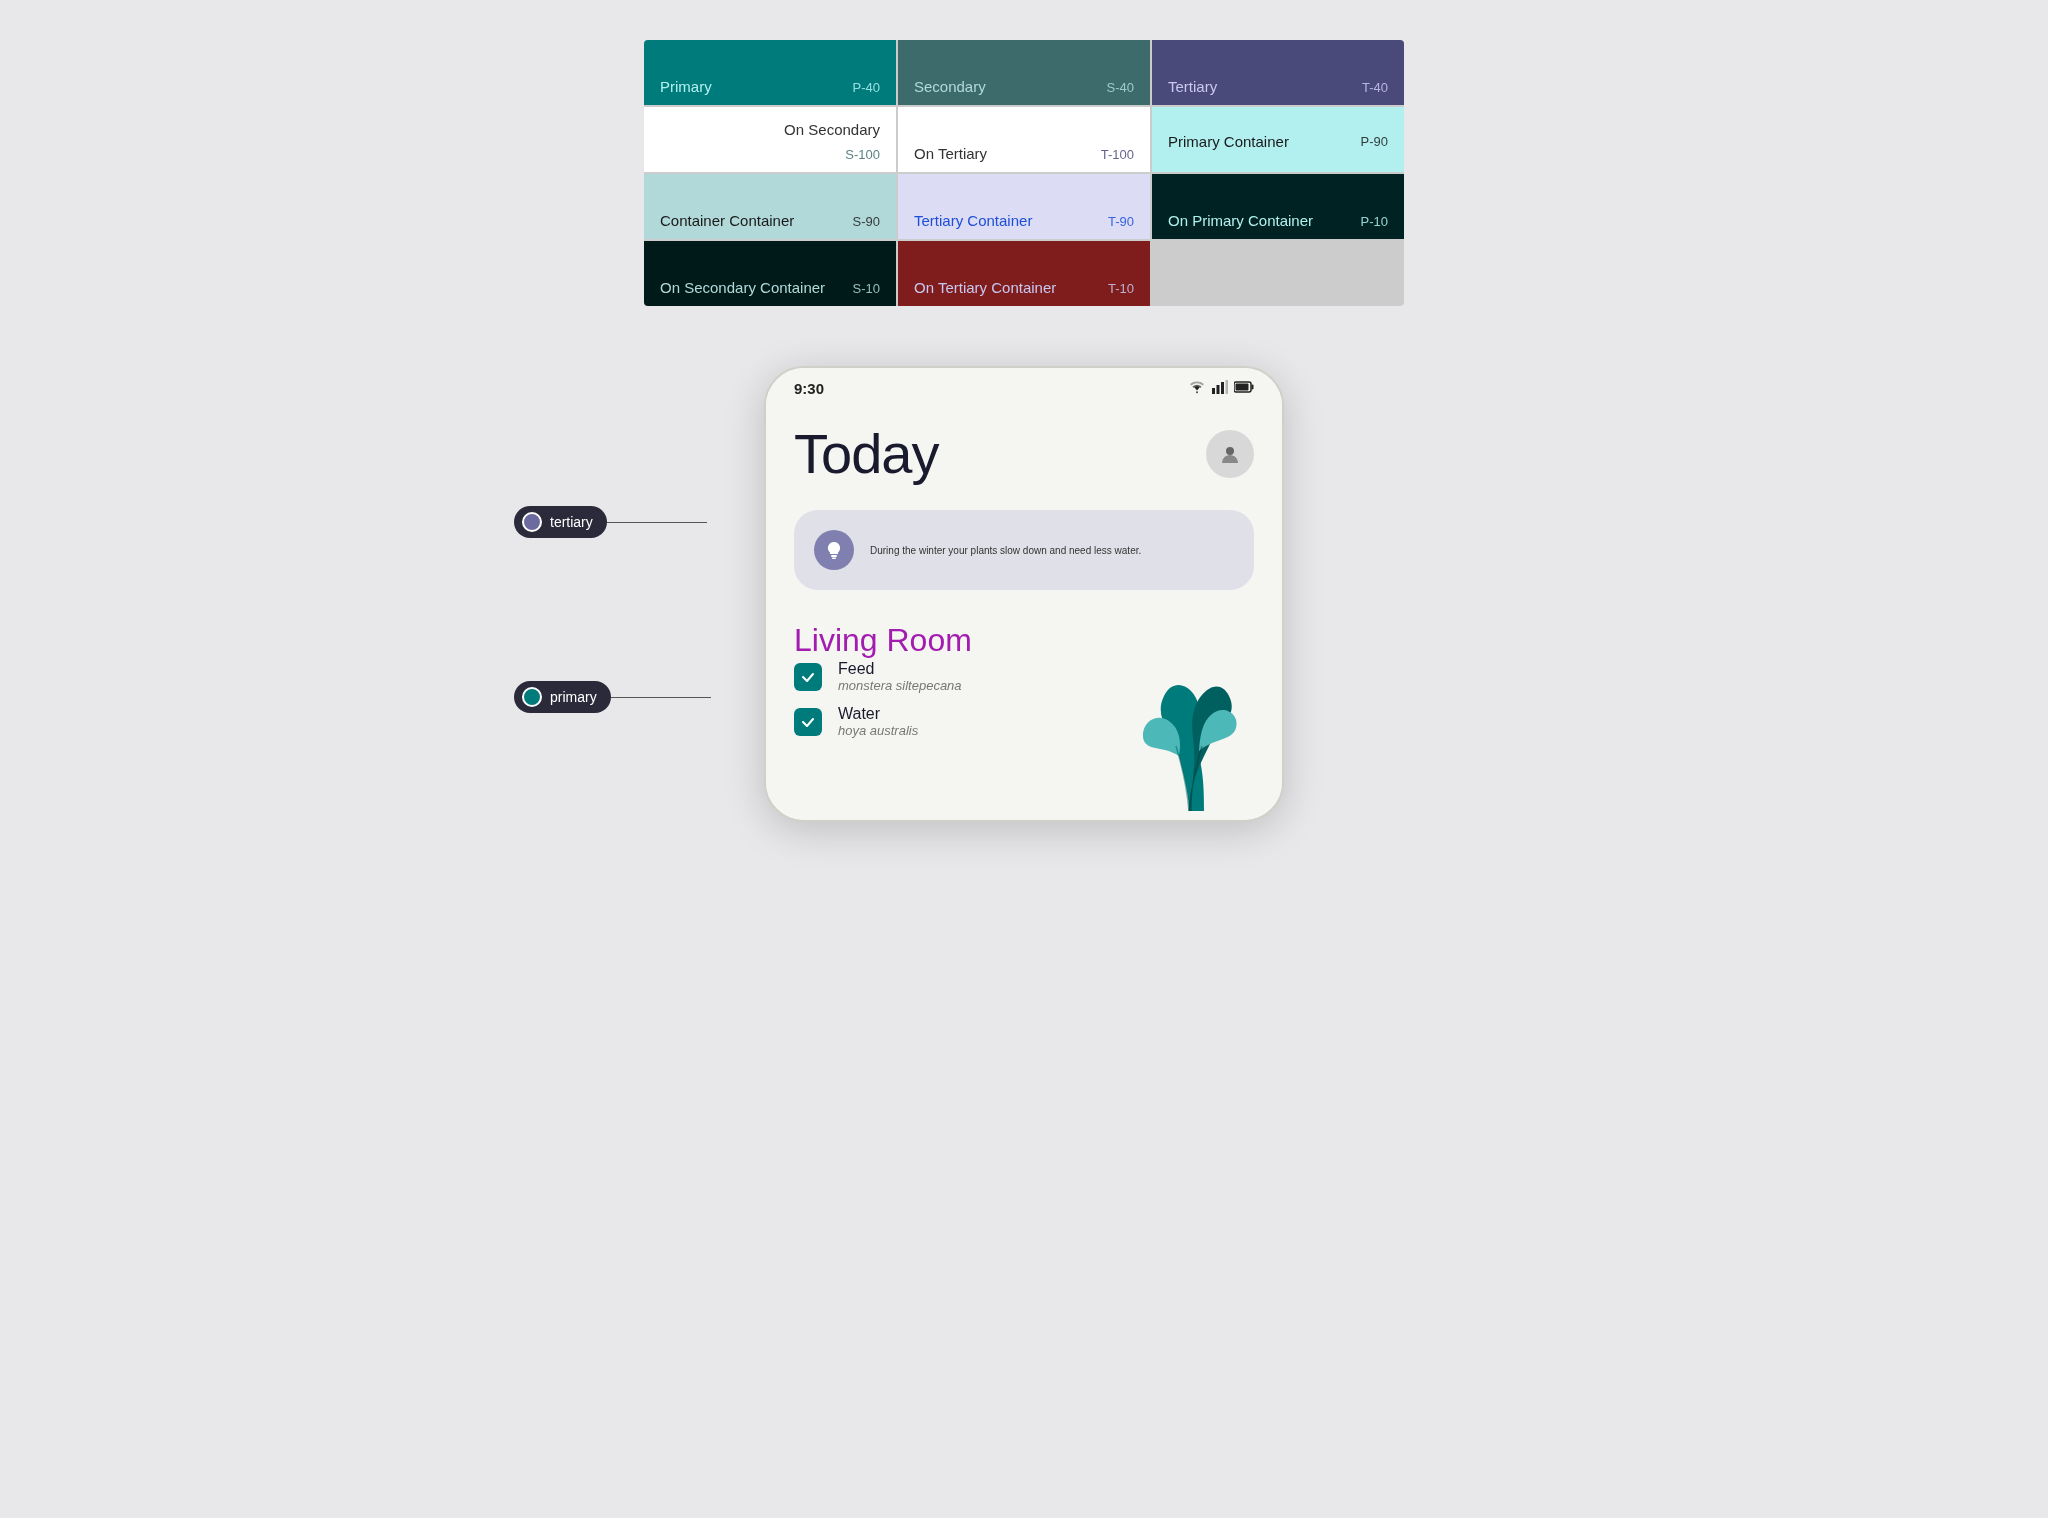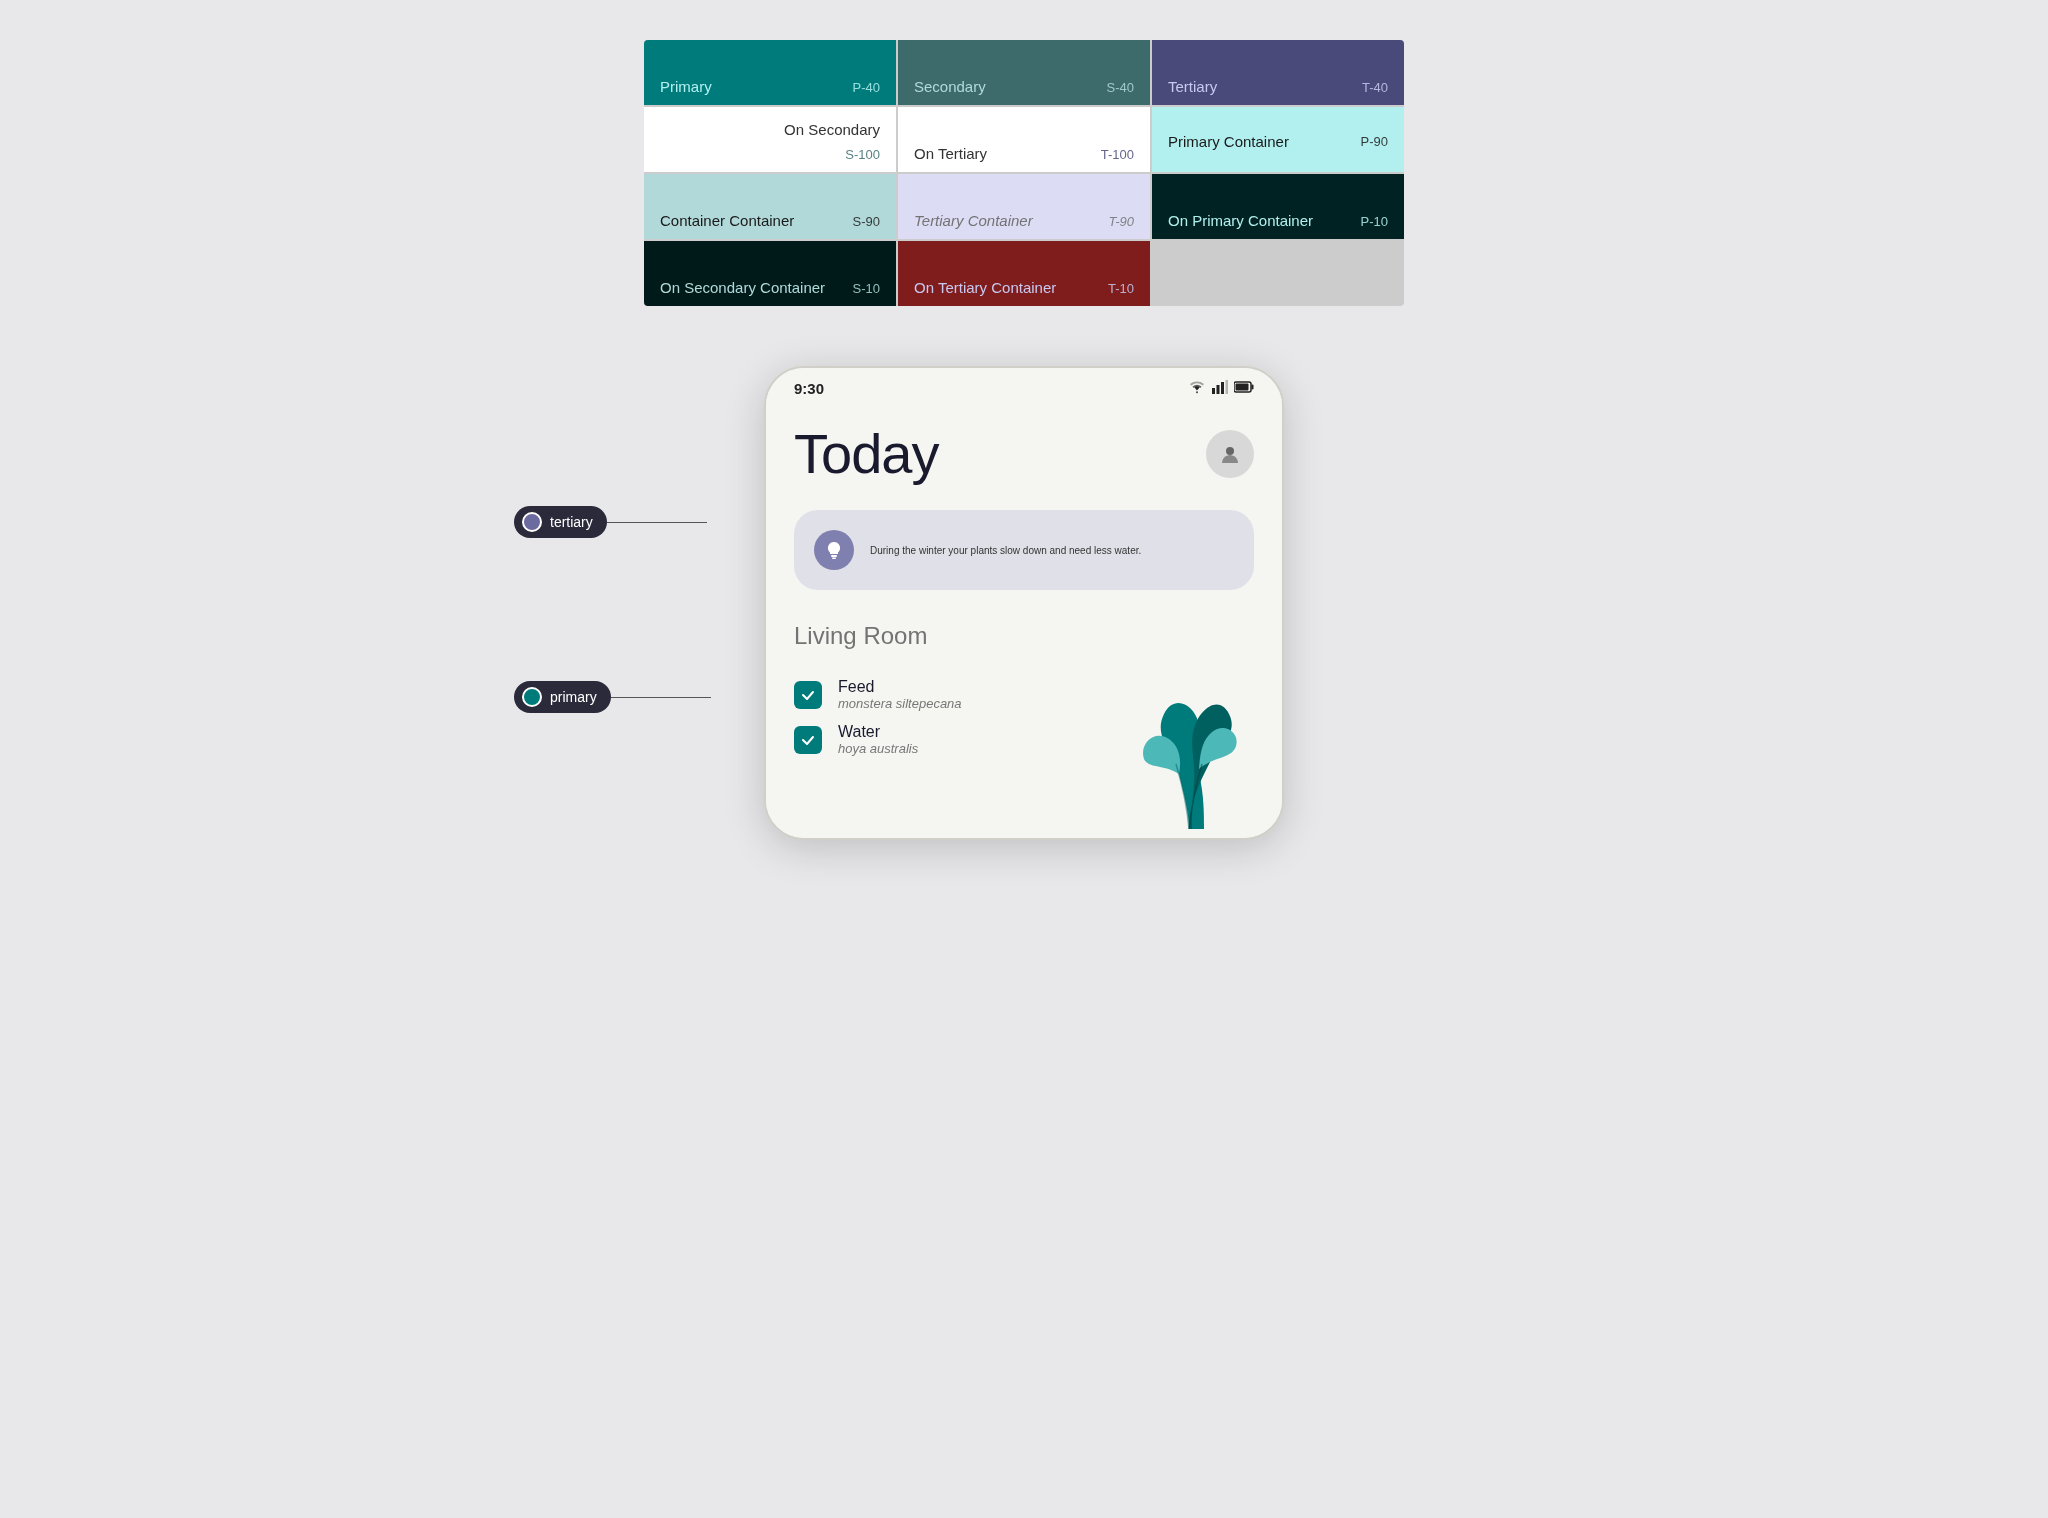--- a/index.html
+++ b/index.html
@@ -48,21 +48,21 @@
     .cell-on-secondary { background: #ffffff; color: #3D6B6B; flex-direction: column; }
     .cell-on-tertiary { background: #ffffff; color: #4a4a7a; }
     .cell-on-primary .label, .cell-on-secondary .label, .cell-on-tertiary .label { color: #333; }
     .cell-on-primary .code { color: #007B7B; }
     .cell-on-secondary .code { color: #3D6B6B; }
     .cell-on-tertiary .code { color: #4a4a7a; }
 
     
     .cell-primary-container { background: #b2f0f0; color: #1a1a1a; align-items: center; }
     .cell-secondary-container { background: #b2d9d9; color: #1a1a1a; }
-    .cell-tertiary-container { background: #dcdcf5; color: #737373; font-style: italic; }
+    .cell-tertiary-container { background: #dcdcf5; color: #1d4ed8; }
 
     
     .cell-on-primary-container { background: #002222; color: #b2f0f0; }
     .cell-on-secondary-container { background: #001a1a; color: #b2d9d9; }
     .cell-on-tertiary-container { background: #7f1d1d; color: #c8c8f0; }
 
     
     .phone-wrapper {
       display: flex;
       justify-content: center;
@@ -158,23 +158,23 @@
       justify-content: center;
       flex-shrink: 0;
     }
     .tip-text {
       font-size: 10px;
       color: #333;
       line-height: 1.5;
     }
 
     .section-title {
-      font-size: 24px;
-      color: #737373;
-      margin-bottom: 28px;
+      font-size: 32px;
+      color: #a21caf;
+      margin-bottom: 1px;
       font-weight: 400;
     }
 
     .task-list {
       display: flex;
       flex-direction: column;
       gap: 12px;
     }
 
     .task-row {

